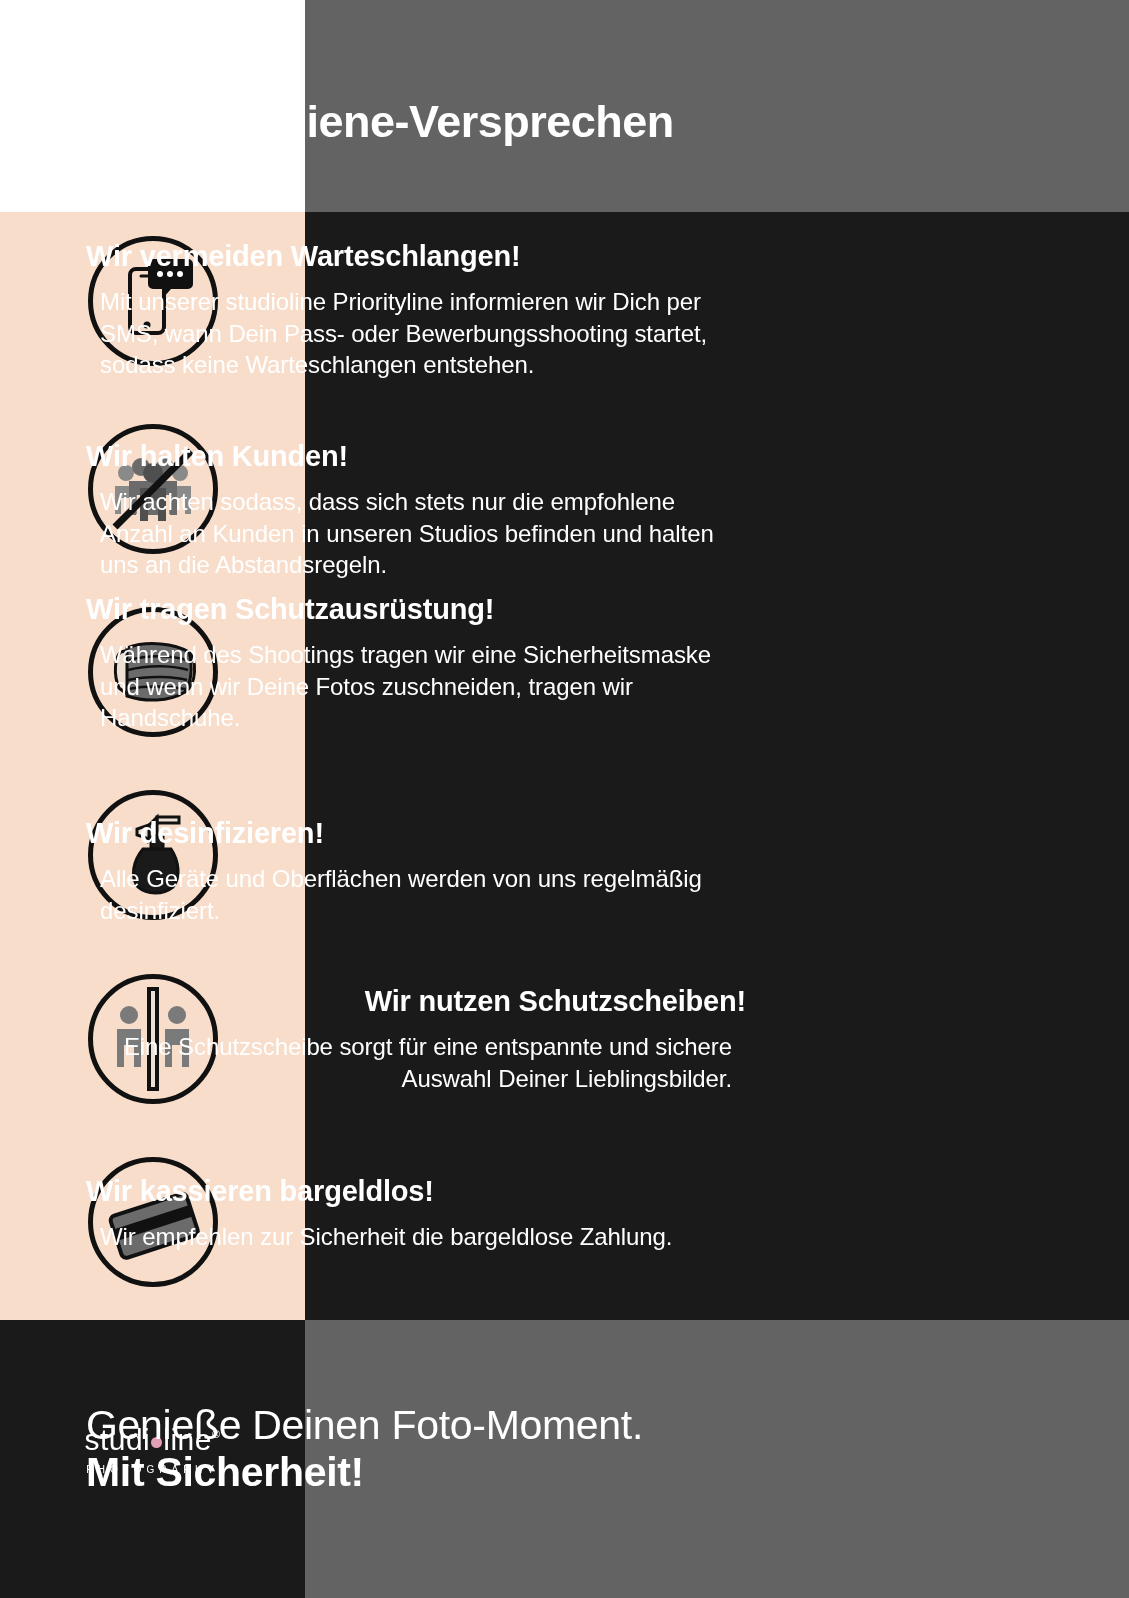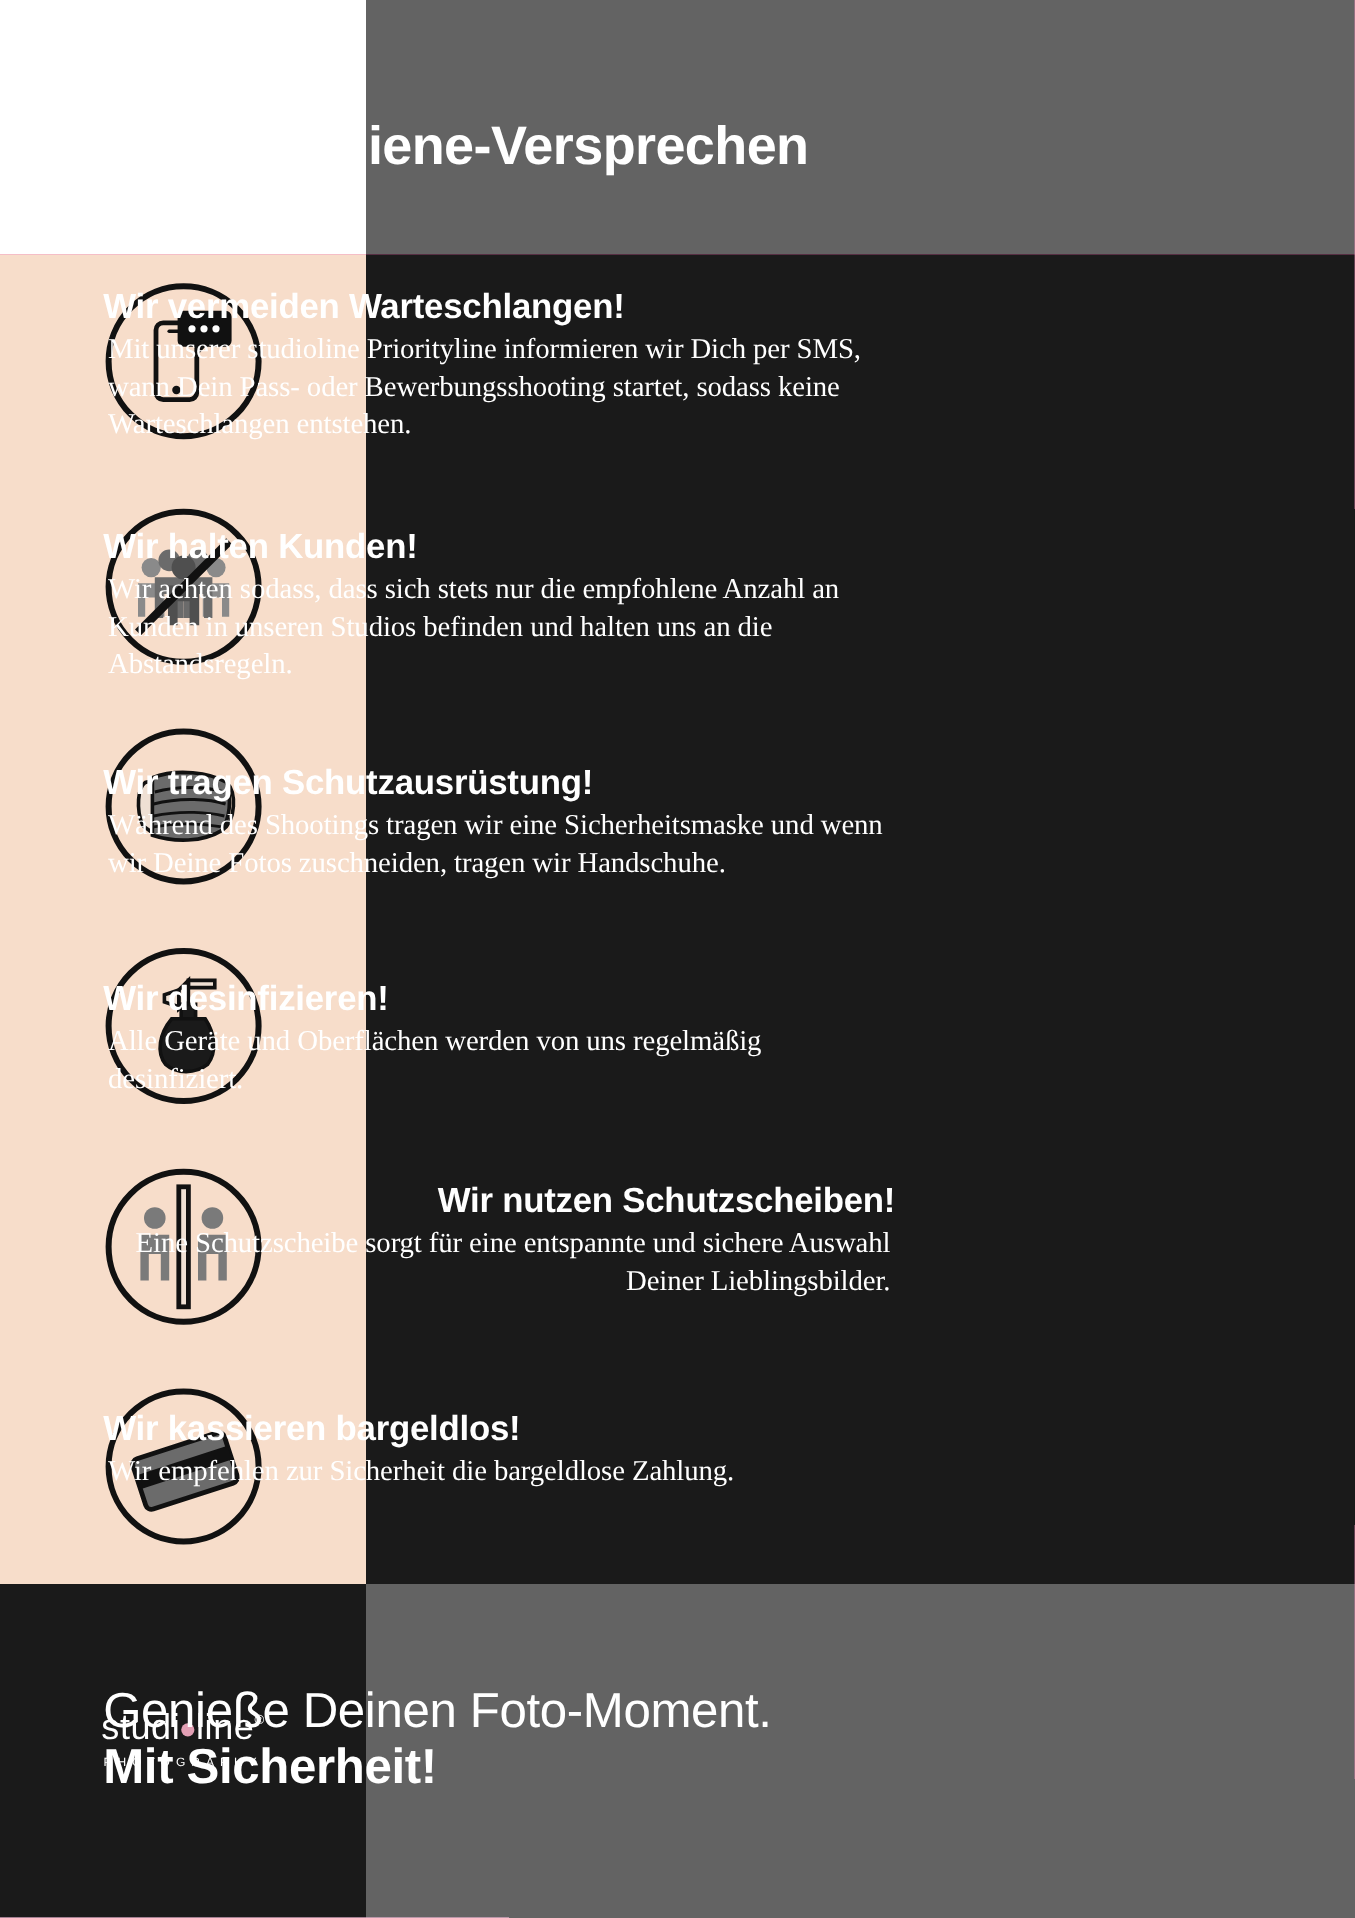--- a/index.html
+++ b/index.html
@@ -10,21 +10,21 @@
   body {
     width: 1129px;
     height: 1598px;
     font-family: "Liberation Sans", sans-serif;
     overflow: hidden;
   }
   .poster {
     position: relative;
     width: 1129px;
     height: 1598px;
-    background: #ec4899;
+    background: #14532d;
   }
   
   .top-band {
     position: absolute;
     top: 0; left: 0;
     width: 1129px;
     height: 212px;
   }
   .top-left-white {
     position: absolute;
@@ -102,27 +102,26 @@
   }
   .block h2 {
     margin: 0 0 2px 0;
     color: #ffffff;
     font-size: 29px;
     font-weight: bold;
     letter-spacing: -0.2px;
     line-height: 1.12;
   }
   .block p {
-    margin: 4px;
+    margin: 14px;
     color: #ffffff;
     font-size: 24px;
     font-weight: normal;
     line-height: 1.3;
     letter-spacing: -0.1px;
-    font-family: Liberation Serif, serif;
   }
   
   .bottom-band {
     position: absolute;
     top: 1320px; left: 0;
     width: 1129px;
     height: 278px;
     border-radius: 22px;
   }
   .bottom-left {
@@ -306,21 +305,21 @@
     <div class="block" style="top:28px;">
       <h2>Wir vermeiden Warteschlangen!</h2>
       <p>Mit unserer studioline Priorityline informieren wir Dich per SMS, wann Dein Pass- oder Bewerbungsshooting startet, sodass keine Warteschlangen entstehen.</p>
     </div>
 
     <div class="block" style="top:228px;">
       <h2>Wir halten Kunden!</h2>
       <p>Wir achten sodass, dass sich stets nur die empfohlene Anzahl an Kunden in unseren Studios befinden und halten uns an die Abstandsregeln.</p>
     </div>
 
-    <div class="block" style="top:425px;">
+    <div class="block" style="top:381px;">
       <h2>Wir tragen Schutzausrüstung!</h2>
       <p>Während des Shootings tragen wir eine Sicherheitsmaske und wenn wir Deine Fotos zuschneiden, tragen wir Handschuhe.</p>
     </div>
 
     <div class="block" style="top:605px;">
       <h2>Wir desinfizieren!</h2>
       <p>Alle Geräte und Oberflächen werden von uns regelmäßig desinfiziert.</p>
     </div>
 
     <div class="block" style="top:773px;text-align:right;">

